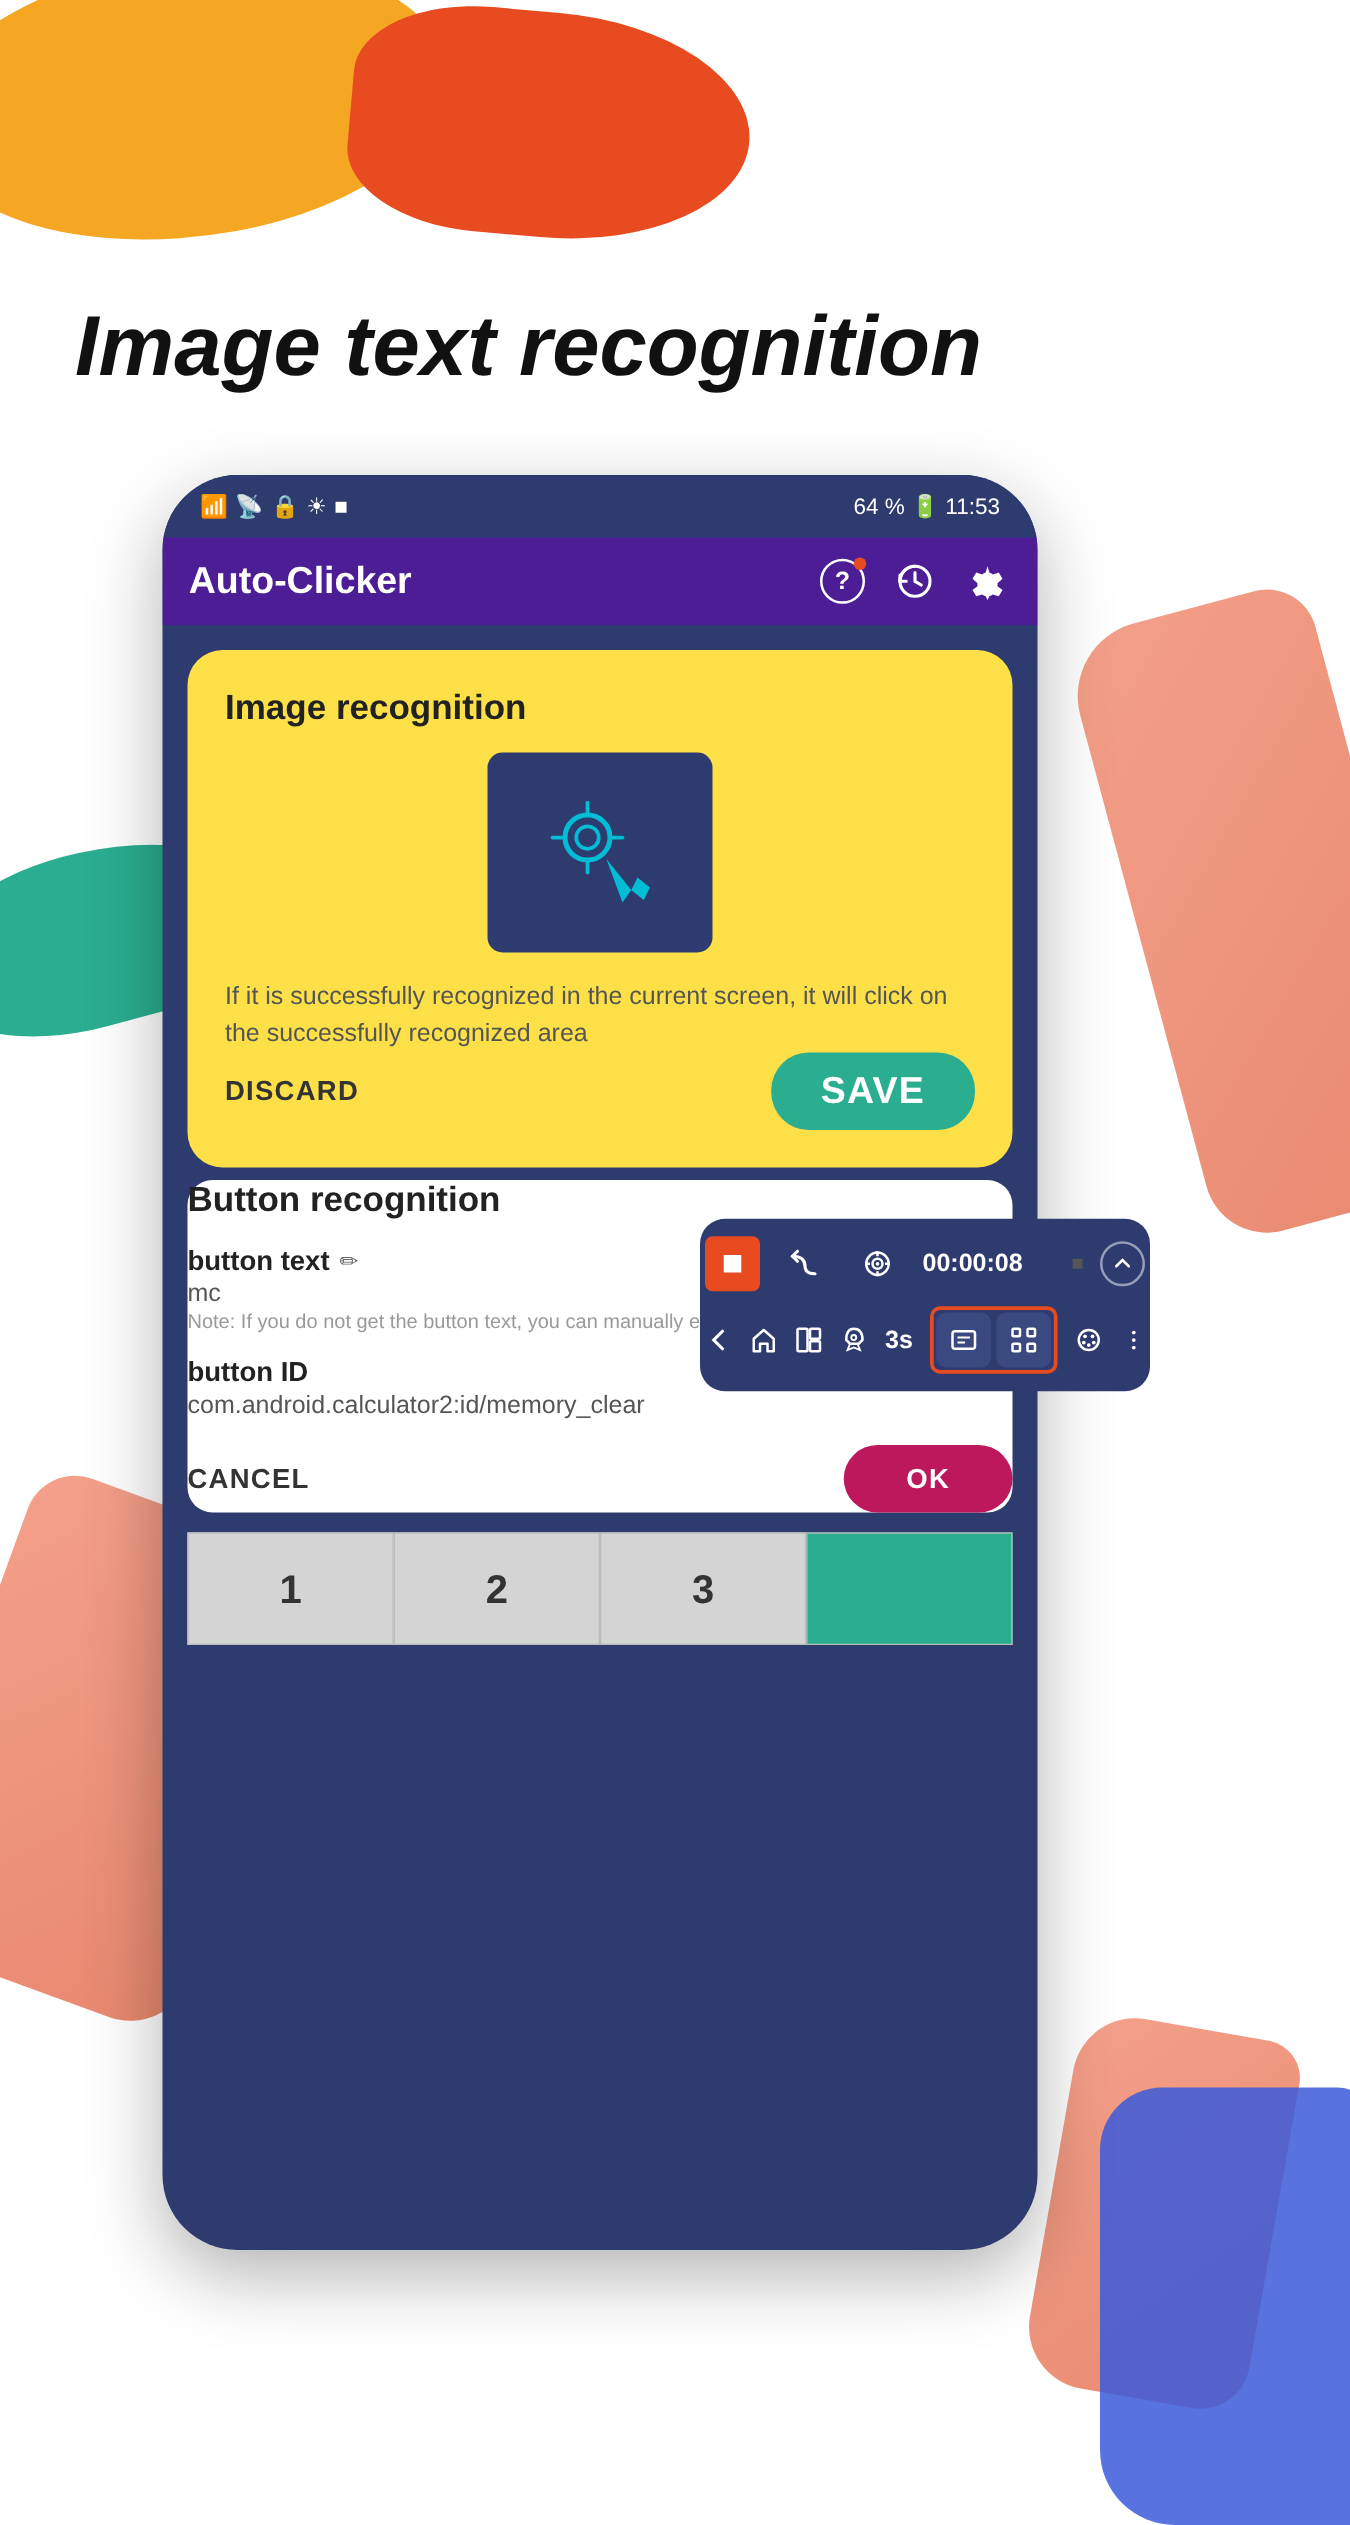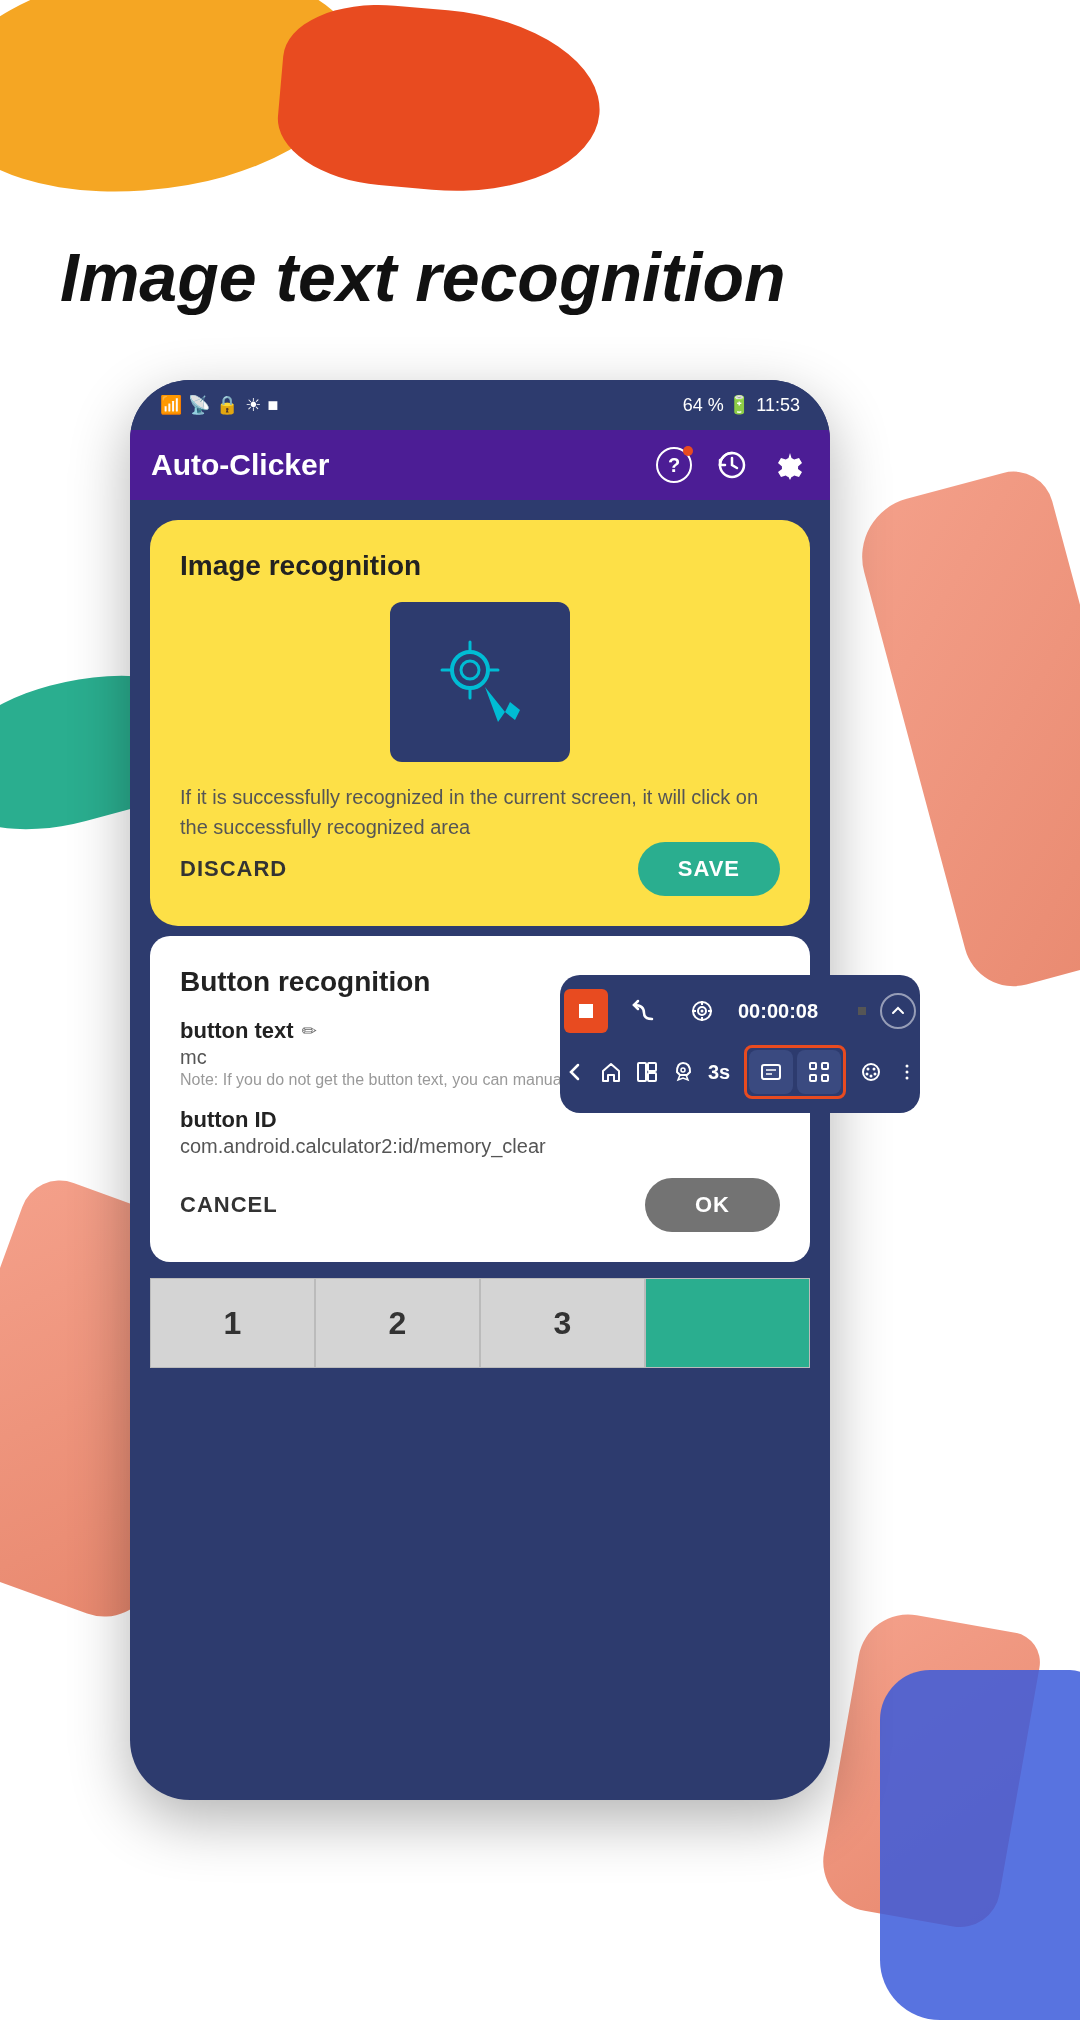--- a/index.html
+++ b/index.html
@@ -205,21 +205,21 @@
       font-weight: bold;
       color: #333;
       letter-spacing: 1px;
       cursor: pointer;
     }
     .btn-save {
       background: #2AAE8F;
       color: white;
       border: none;
       border-radius: 30px;
-      font-size: 22px;
+      font-size: 30px;
       font-weight: bold;
       padding: 14px 40px;
       cursor: pointer;
       letter-spacing: 1px;
     }
 
     
     .floating-toolbar {
       position: absolute;
       top: 590px;
@@ -274,21 +274,20 @@
       color: white;
       font-size: 20px;
       font-weight: bold;
     }
 
     
     .card-button-recognition {
       margin: 10px 20px 16px 20px;
       background: white;
       border-radius: 20px;
-      padding: 30px;
     }
     .field-row {
       margin-bottom: 18px;
     }
     .field-label {
       font-size: 22px;
       font-weight: bold;
       color: #222;
     }
     .field-label-with-icon {
@@ -321,21 +320,21 @@
     .btn-cancel {
       background: transparent;
       border: none;
       font-size: 22px;
       font-weight: bold;
       color: #333;
       letter-spacing: 1px;
       cursor: pointer;
     }
     .btn-ok {
-      background: #737373;
+      background: #be185d;
       color: white;
       border: none;
       border-radius: 30px;
       font-size: 22px;
       font-weight: bold;
       padding: 14px 50px;
       cursor: pointer;
       letter-spacing: 1px;
     }
 

